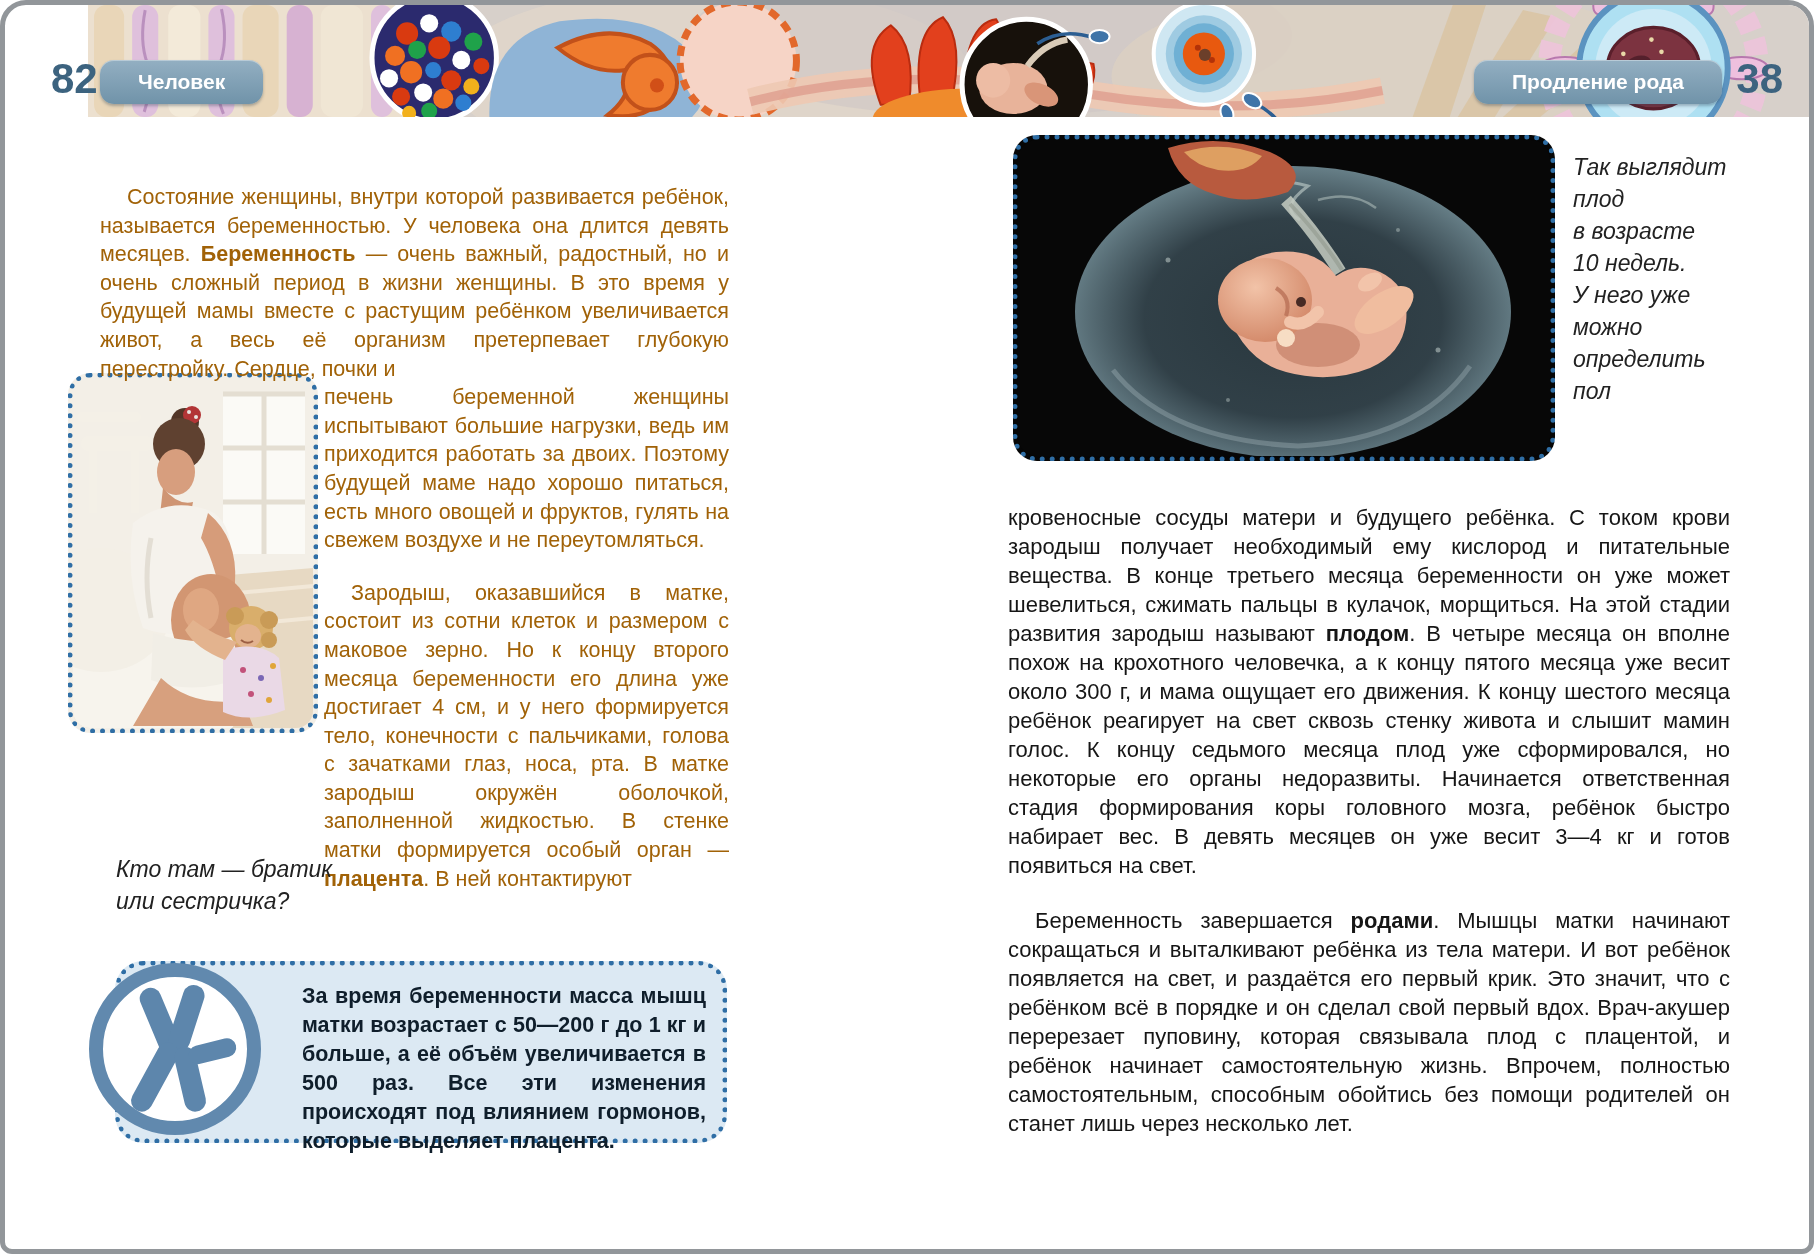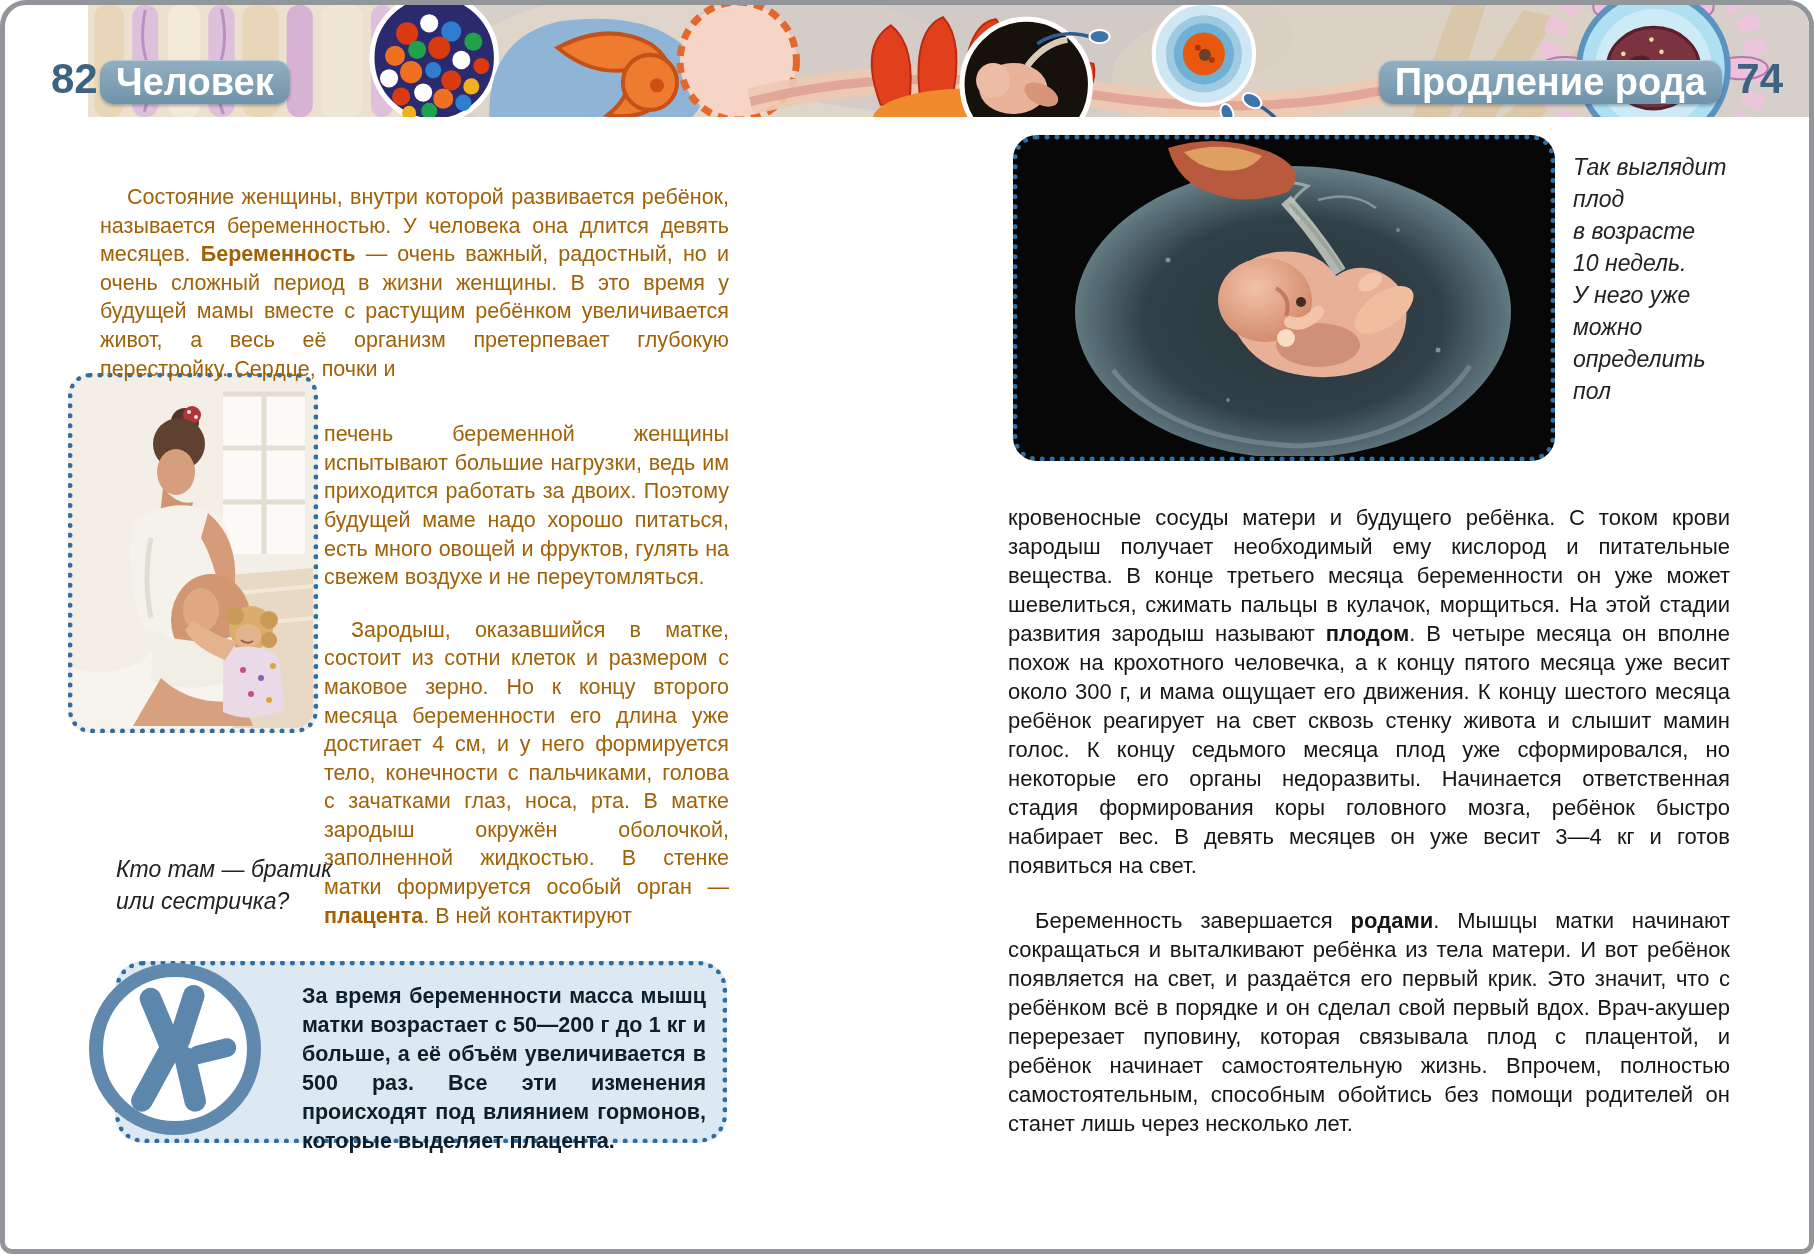--- a/index.html
+++ b/index.html
@@ -4,34 +4,34 @@
 <style>
   html,body{margin:0;padding:0;background:#fff;}
   body{width:1814px;height:1254px;position:relative;overflow:hidden;
        font-family:"Liberation Sans",sans-serif;}
   .frame{position:absolute;inset:0;border:5px solid #92969a;
          border-radius:26px 26px 12px 12px;background:#fff;overflow:hidden;box-sizing:border-box;}
   .banner{position:absolute;left:83px;top:0;width:1726px;height:112px;display:block;}
   .pagenum{position:absolute;font-size:42px;font-weight:bold;color:#3c637f;top:50px;}
   .pn-left{left:46px;text-align:center;}
   .pn-right{right:26px;}
-  .badge{position:absolute;top:55px;height:44px;line-height:44px;padding:0 16px;
+  .badge{position:absolute;top:55px;height:44px;line-height:44px;padding:0 38px;
          border-radius:14px;background:linear-gradient(#93afc2,#7093a9);color:#fff;
-         font-size:38px;font-weight:bold;
+         font-size:21px;font-weight:bold;
          box-shadow:0 2px 3px rgba(40,60,80,.35), inset 0 1px 0 rgba(255,255,255,.35);}
   .badge-left{left:95px;}
   .badge-right{right:87px;}
   .title{position:absolute;left:95px;top:133px;margin:0;font-size:32px;font-weight:bold;color:#6e9ab2;}
   .col-left{position:absolute;left:95px;top:178px;width:629px;font-size:21.5px;
             line-height:28.6px;color:#a16207;text-align:justify;}
   .col-right{position:absolute;left:1003px;top:498px;width:722px;font-size:22px;
              line-height:29px;color:#161616;text-align:justify;}
   .p{margin:0;}
   .ind{text-indent:27px;}
-  .wrap2{margin-left:224px;margin-top:37px;}
+  .wrap2{margin-left:224px;}
   .mt{margin-top:24px;}
   .mt2{margin-top:26px;}
   .photo{position:absolute;border:5px dotted #2f6ea5;overflow:hidden;box-sizing:content-box;}
   .photo svg{display:block;width:100%;height:100%;}
   .photo-mother{left:63px;top:368px;width:240px;height:350px;border-radius:22px;background:#f3efe7;}
   .photo-fetus{left:1008px;top:130px;width:532px;height:316px;border-radius:24px;background:#060606;}
   .caption{position:absolute;font-style:italic;font-size:23px;line-height:32px;
            color:#222;white-space:pre-line;}
   .caption-left{left:111px;top:848px;}
   .caption-right{left:1568px;top:146px;}
@@ -172,21 +172,21 @@
           <circle cx="30" cy="22" r="2.3"></circle>
         <circle cx="-30" cy="-14" r="2.3"></circle>
           <circle cx="12" cy="30" r="2.3"></circle>
       </g>
     </g>
   </svg>
 
   <div class="pagenum pn-left">82</div>
   <div class="badge badge-left">Человек</div>
   <div class="badge badge-right">Продление рода</div>
-  <div class="pagenum pn-right">74</div>
+  <div class="pagenum pn-right">38</div>
 
 
   <div class="photo photo-mother">
     <svg viewBox="0 0 240 350">
       <rect width="240" height="350" fill="#f3efe7"></rect>
       <path d="M0,210 L240,190 L240,350 L0,350 Z" fill="#e7d9c3"></path>
       <path d="M0,230 L240,208" stroke="#f2e8d8" stroke-width="4"></path>
       <path d="M0,262 L240,240" stroke="#f2e8d8" stroke-width="4"></path>
       <rect x="150" y="16" width="82" height="160" fill="#fbfaf6"></rect>
       <path d="M150,16 h82 M150,70 h82 M150,124 h82 M191,16 v160" stroke="#e4ded2" stroke-width="5"></path>

